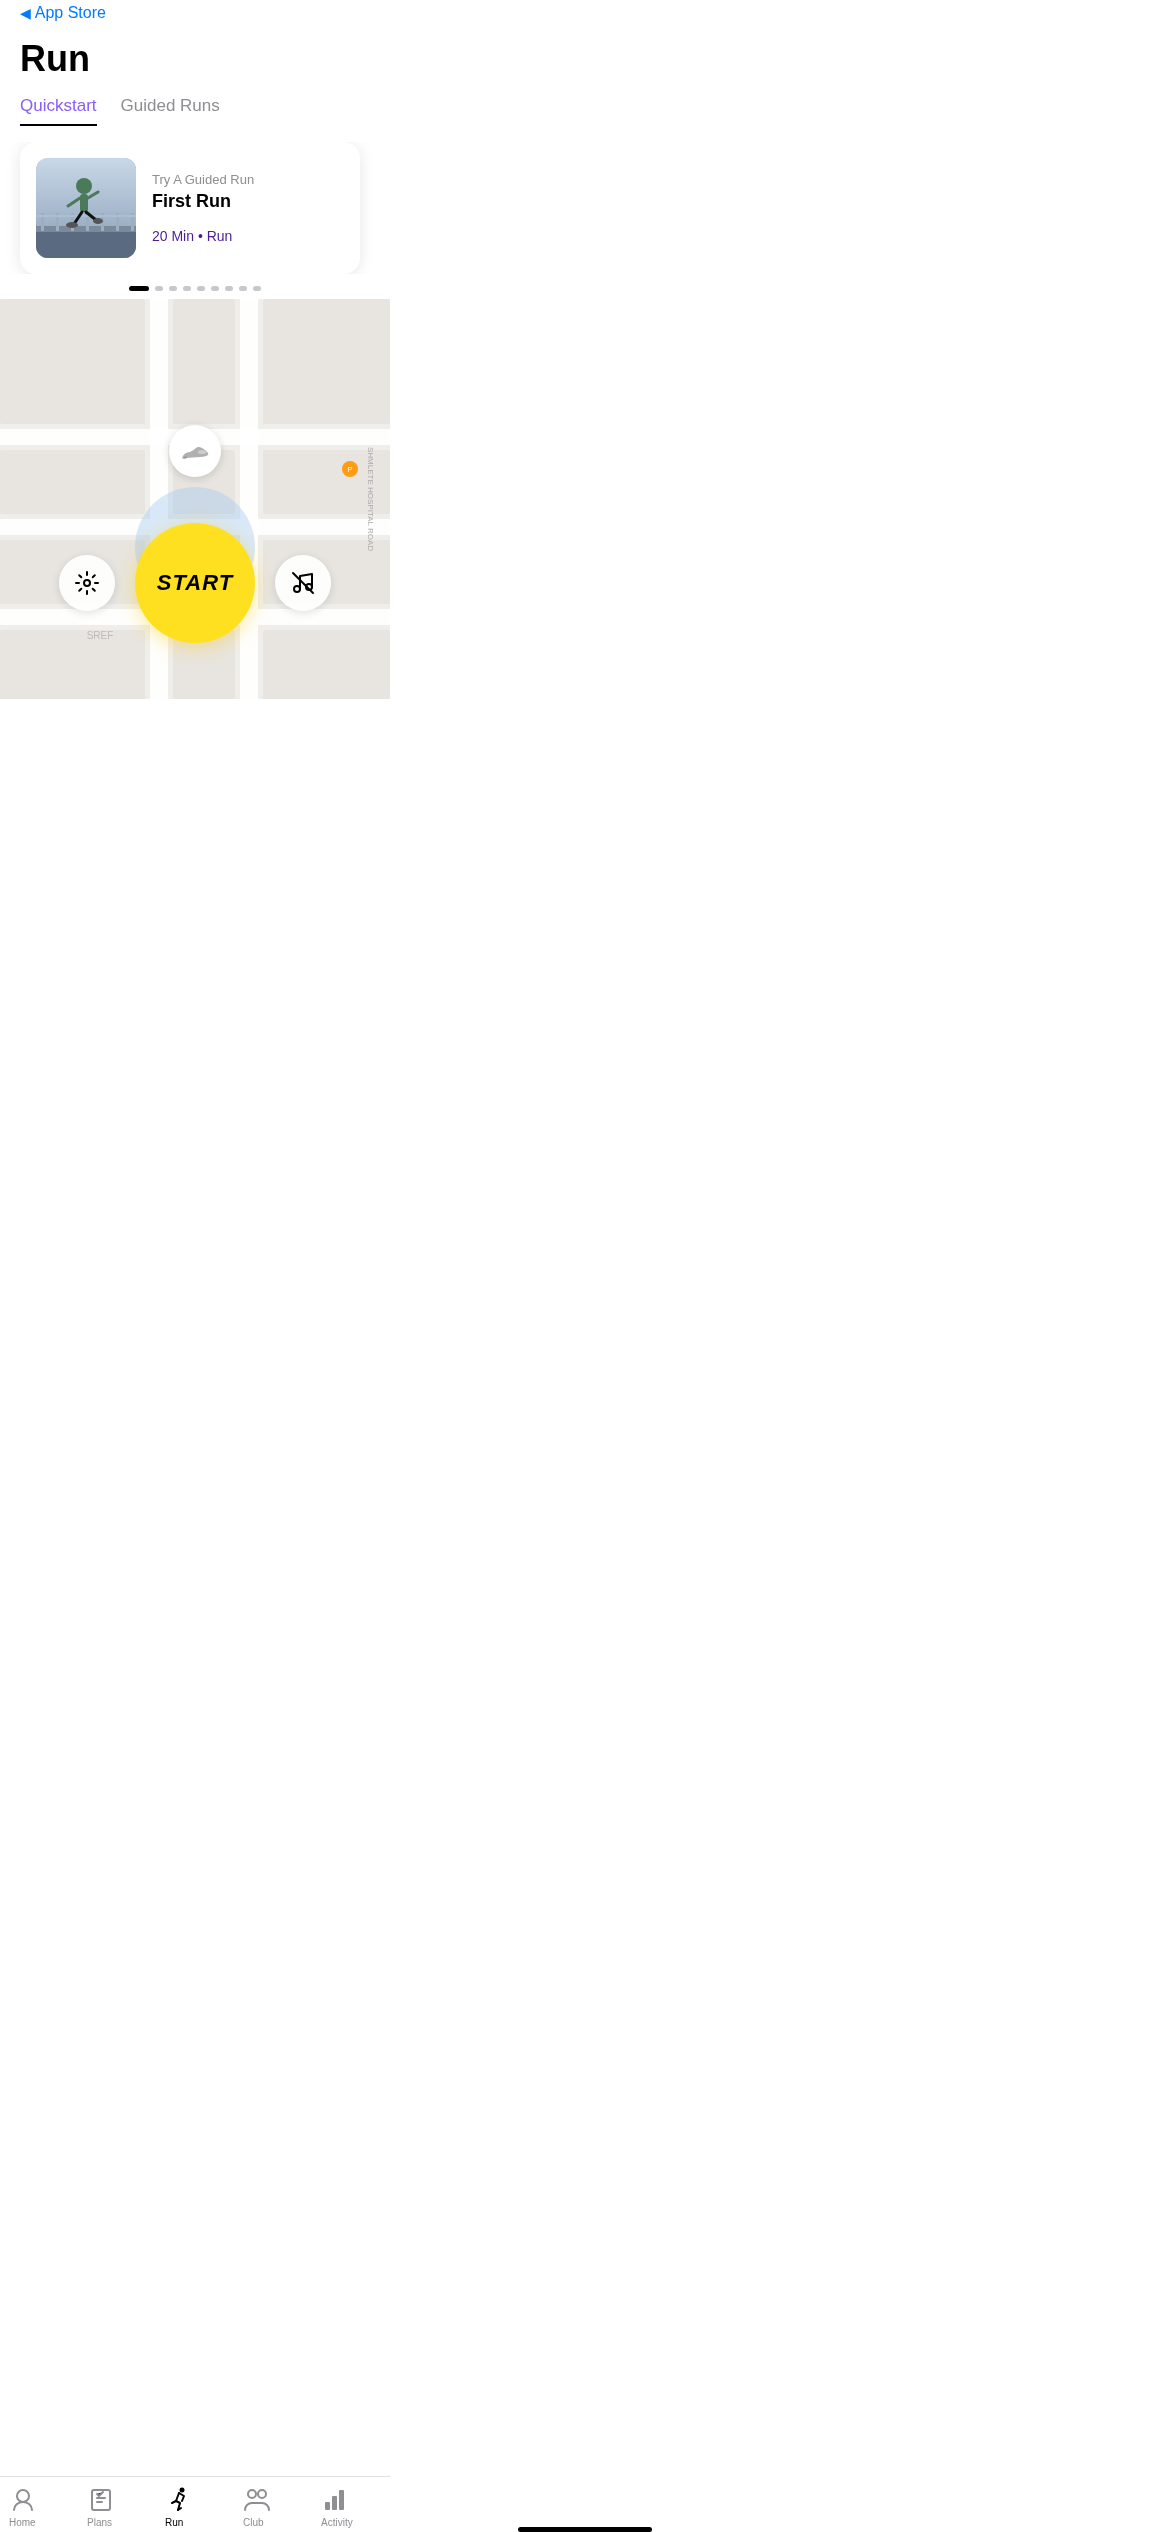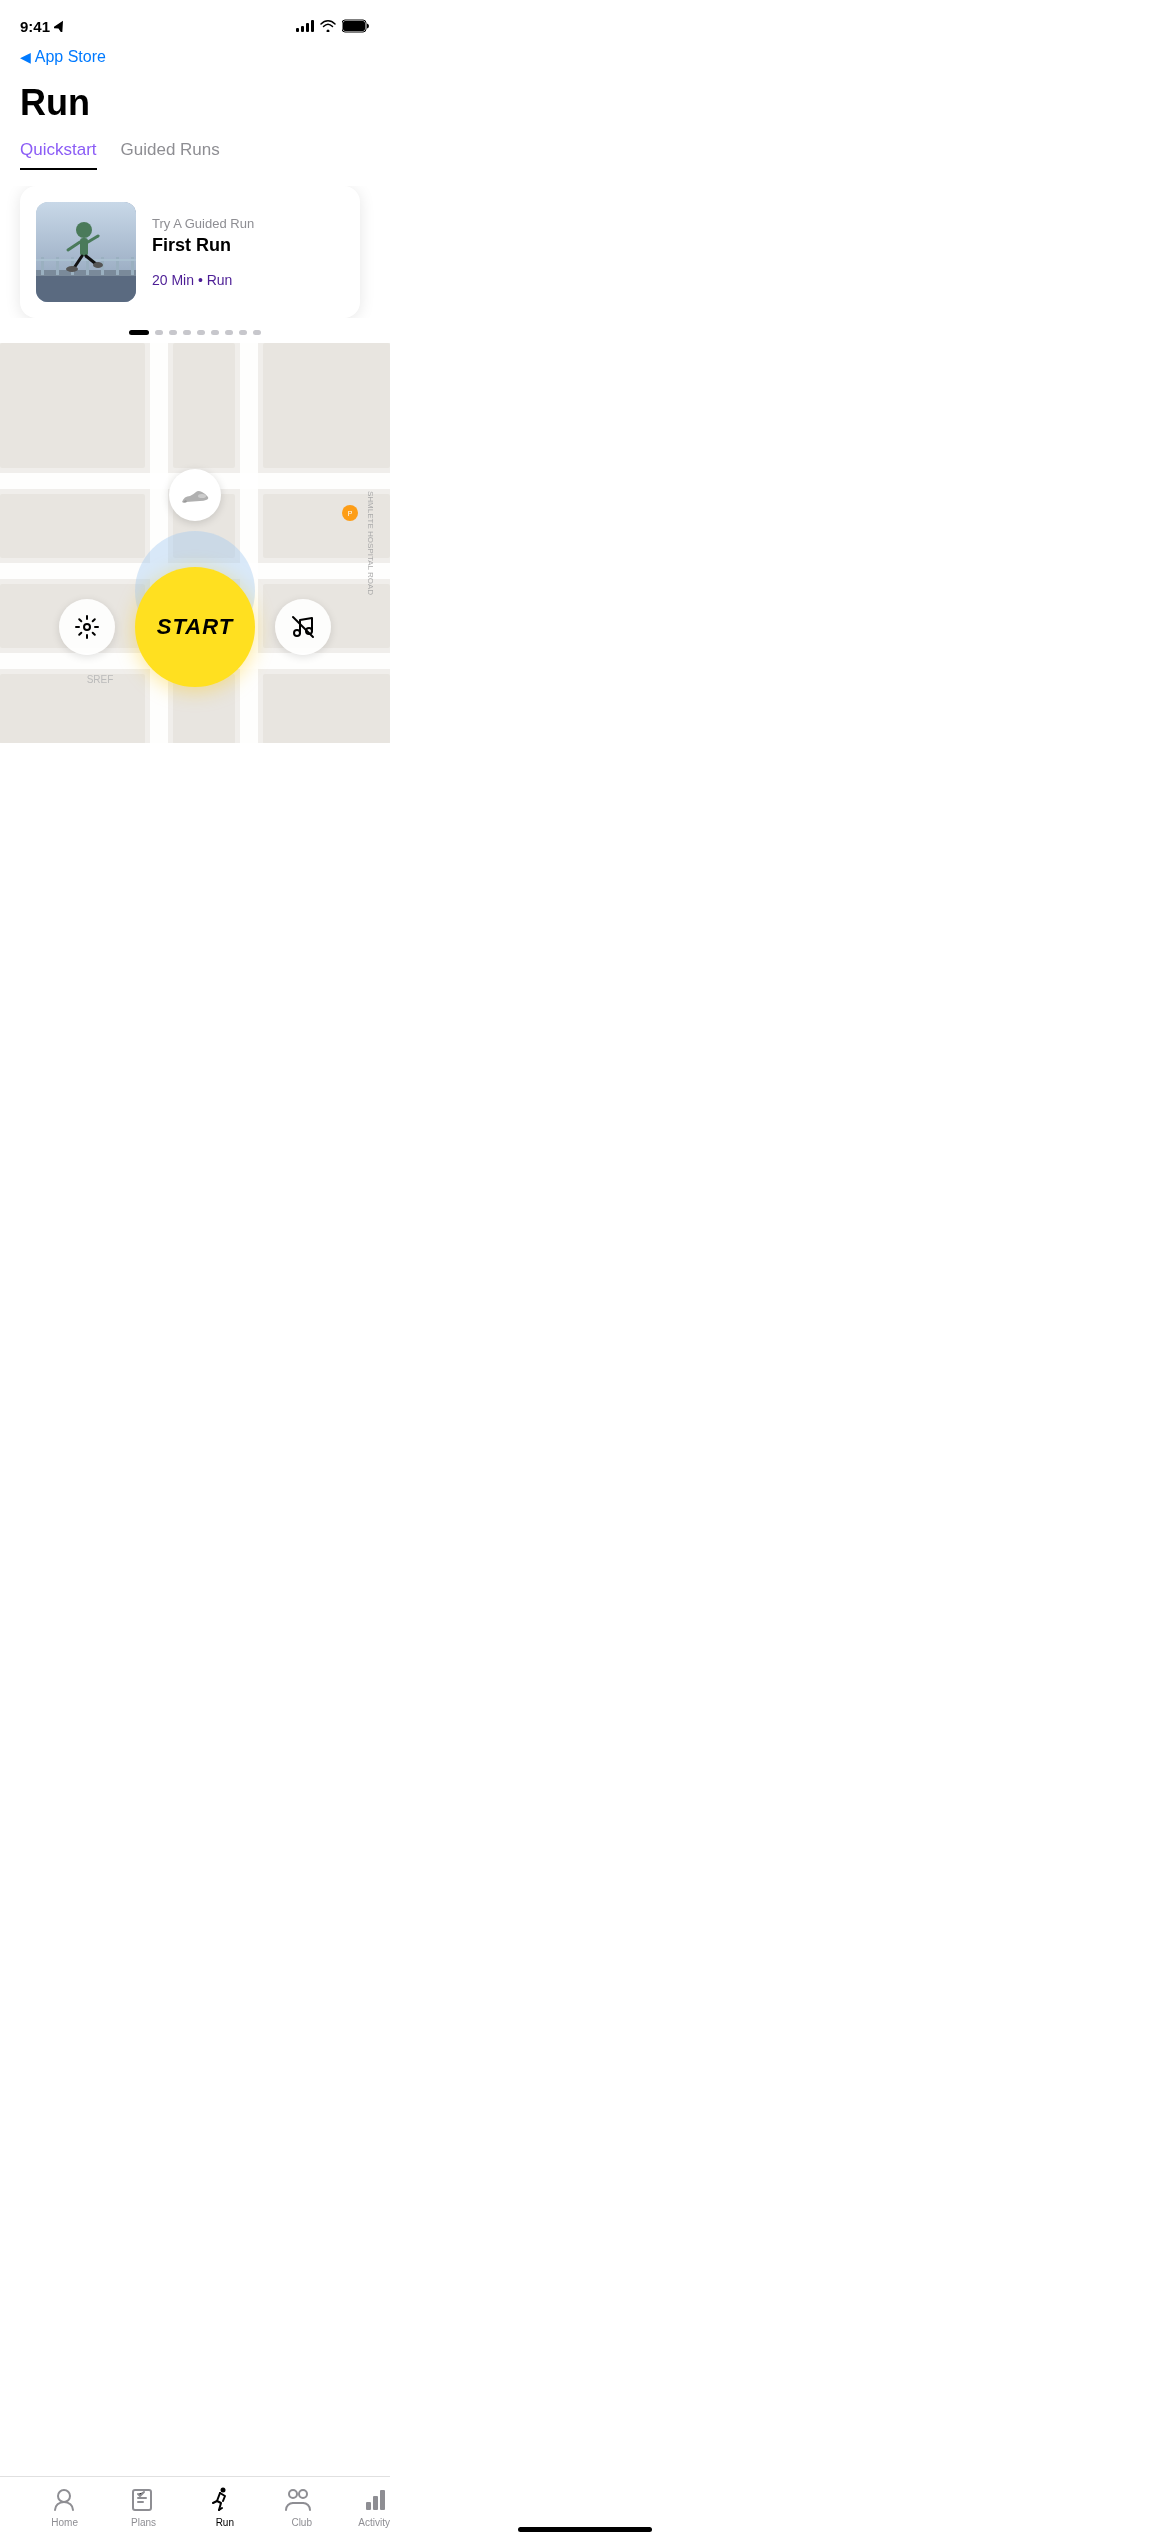--- a/index.html
+++ b/index.html
@@ -294,21 +294,21 @@
       border-top: 1px solid #e0e0e0;
       display: flex;
       justify-content: space-around;
       align-items: flex-start;
       padding: 8px 0 4px 0;
       z-index: 100;
     }
     .tab-item {
       display: flex;
       flex-direction: column;
-      align-items: flex-end;
+      align-items: flex-start;
       gap: 4px;
       flex: 1;
       cursor: pointer;
       padding-left: 9px;
     }
     .tab-icon {
       width: 28px;
       height: 28px;
       display: flex;
       align-items: center;
@@ -337,46 +337,20 @@
 
     .page-wrapper {
       padding-bottom: 90px;
     }
   </style>
 </head>
 <body>
 
 <div class="page-wrapper">
 
-  <div class="status-bar">
-    <div class="status-time">
-      <span>9:41</span>
-      <svg width="12" height="12" viewBox="0 0 12 12">
-        <path d="M6 0L12 12L6 9L0 12Z" fill="#000" transform="rotate(30 6 6)"></path>
-      </svg>
-    </div>
-    <div class="status-icons">
-      <div class="signal-bars">
-        <div class="signal-bar" style="height:4px"></div>
-        <div class="signal-bar" style="height:6px"></div>
-        <div class="signal-bar" style="height:9px"></div>
-        <div class="signal-bar" style="height:12px"></div>
-      </div>
-      <svg class="wifi-icon" viewBox="0 0 16 12">
-        <path d="M8 9.5a1.5 1.5 0 110 3 1.5 1.5 0 010-3z" fill="#000"></path>
-        <path d="M3.5 6.5C5 5 6.4 4.2 8 4.2s3 .8 4.5 2.3" stroke="#000" stroke-width="1.5" fill="none" stroke-linecap="round"></path>
-        <path d="M1 4C3.2 1.8 5.5.8 8 .8s4.8 1 7 3.2" stroke="#000" stroke-width="1.5" fill="none" stroke-linecap="round"></path>
-      </svg>
-      <svg width="28" height="14" viewBox="0 0 28 14">
-        <rect x="0" y="1" width="24" height="12" rx="3" ry="3" stroke="#000" stroke-width="1" fill="none"></rect>
-        <rect x="1" y="2" width="22" height="10" rx="2" ry="2" fill="#000"></rect>
-        <path d="M25 4.5 Q27 5 27 7 Q27 9 25 9.5Z" fill="#000"></path>
-      </svg>
-    </div>
-  </div>
 
   <div class="nav-back">
     <span class="nav-back-arrow">◀</span>
     <span class="nav-back-text">App Store</span>
   </div>
 
 
   <h1 class="page-title">Run</h1>
 
   <div class="tabs">

